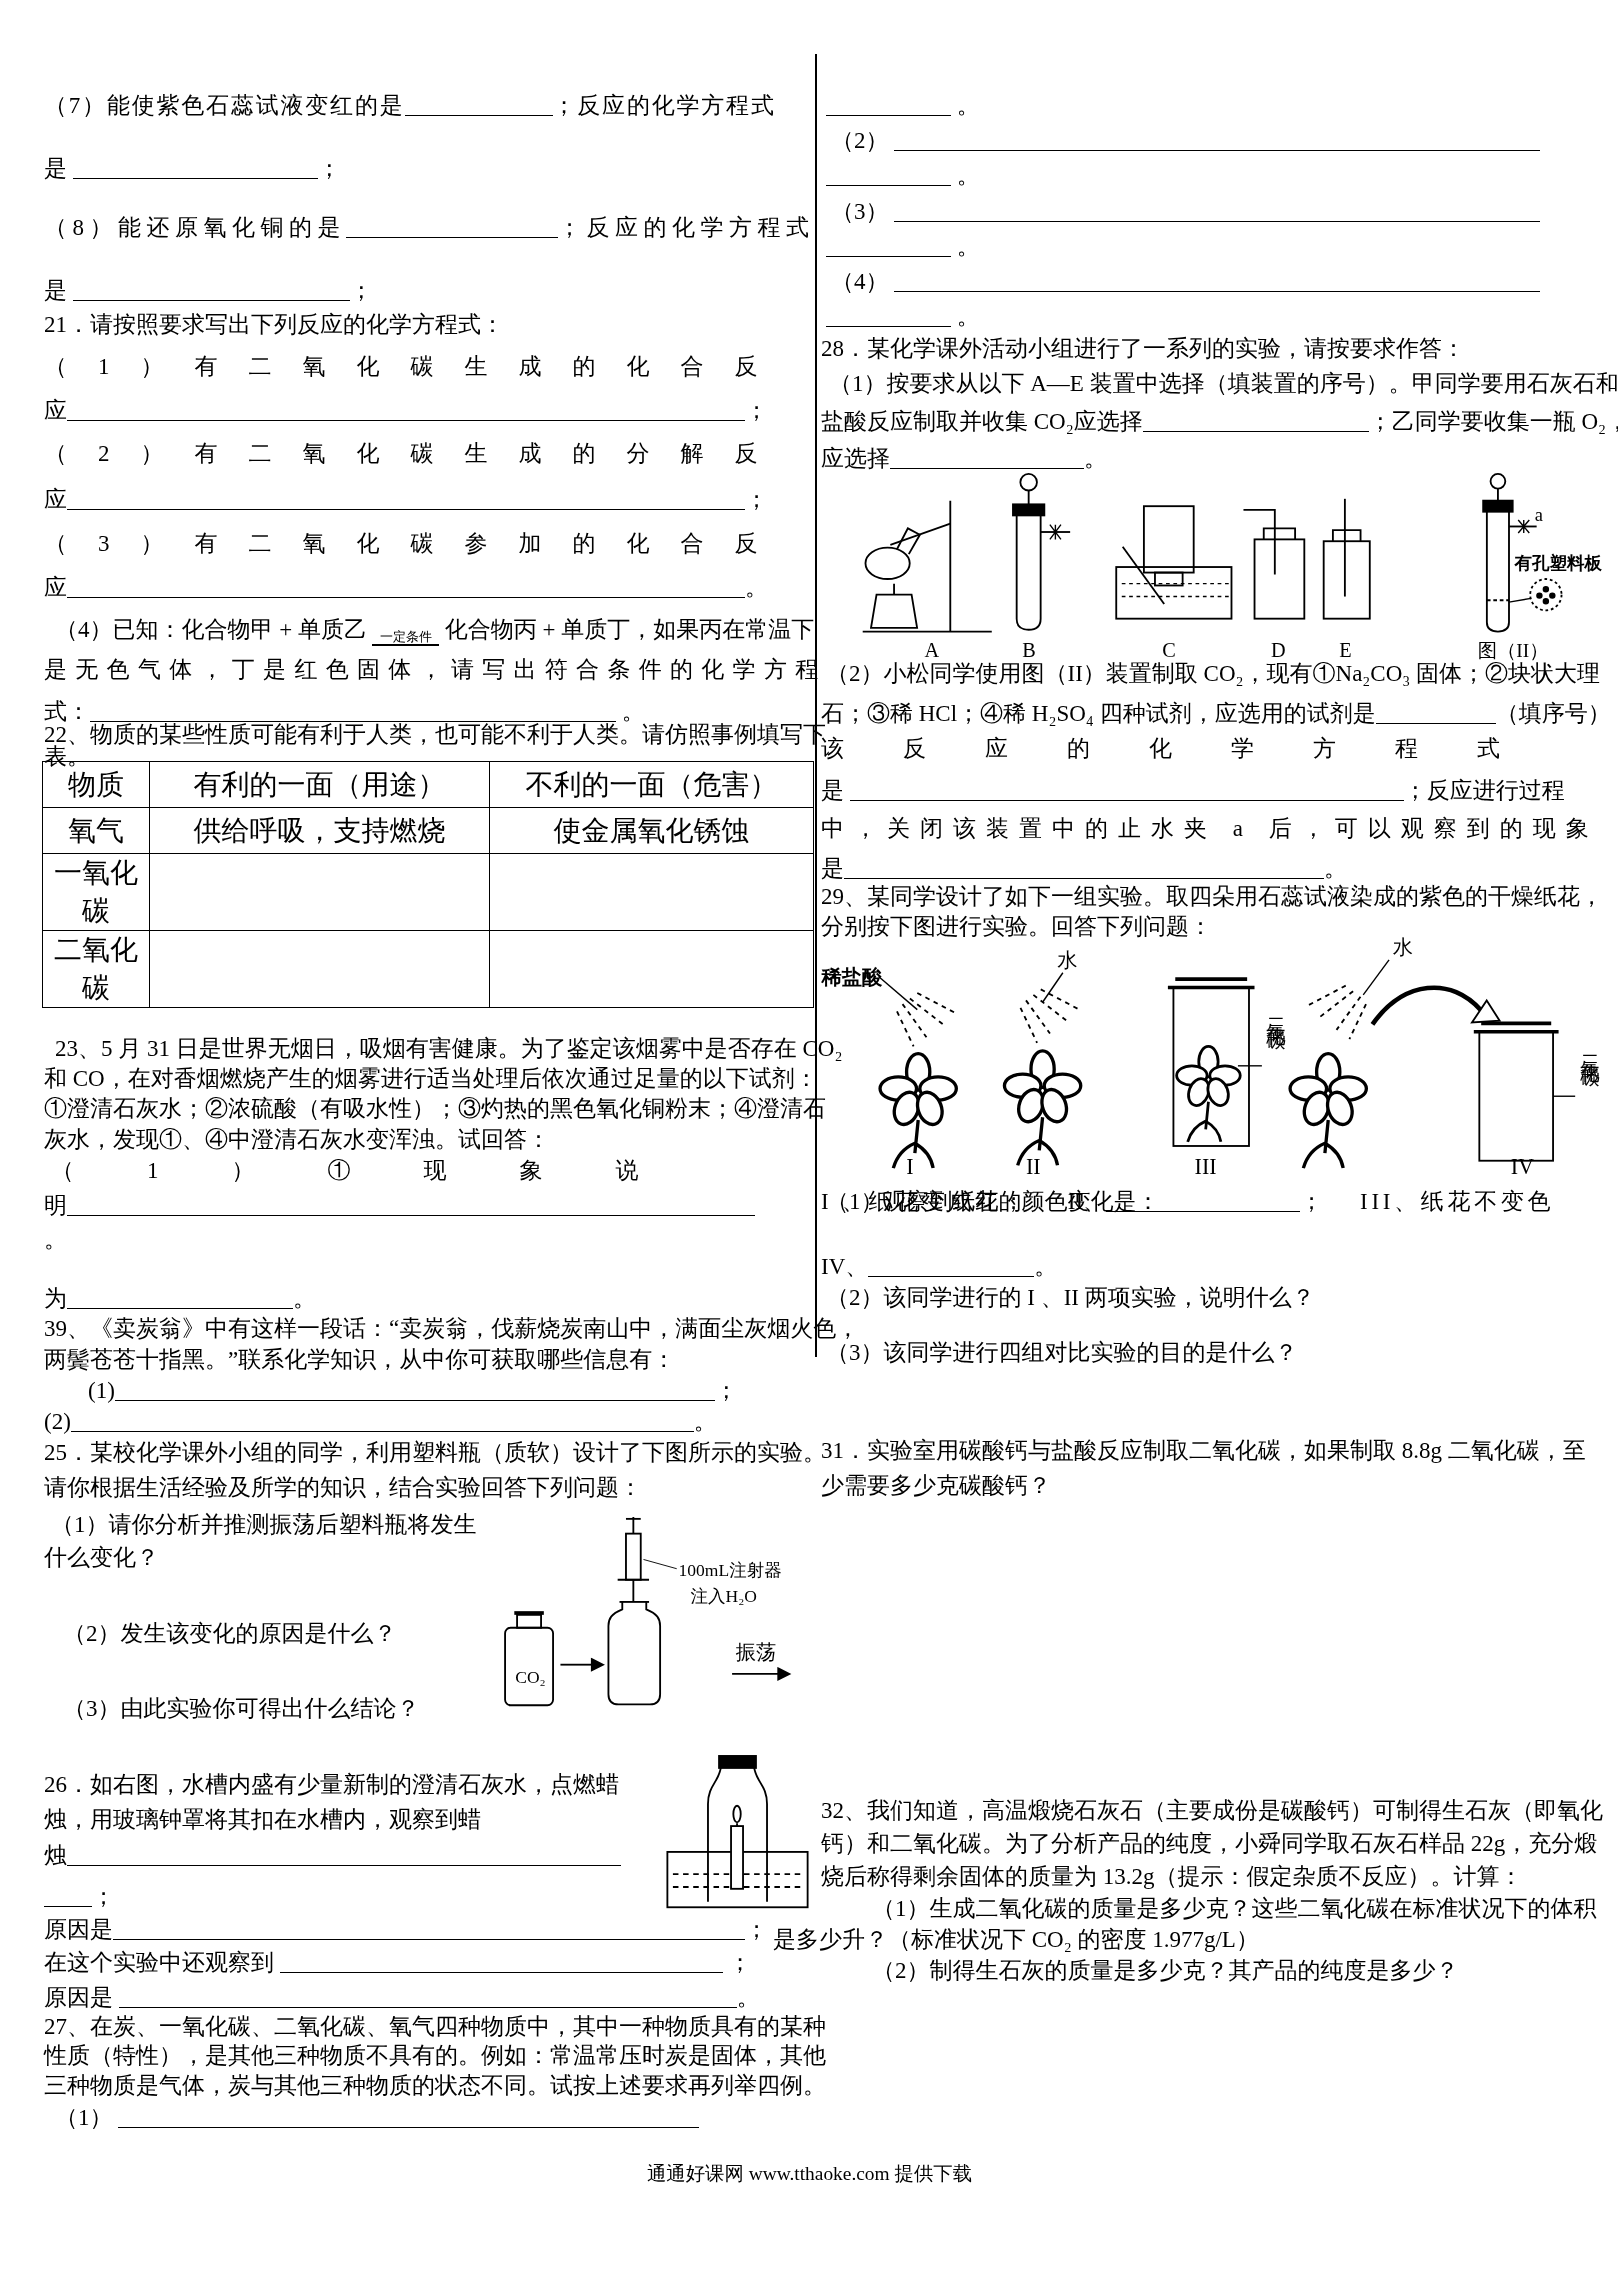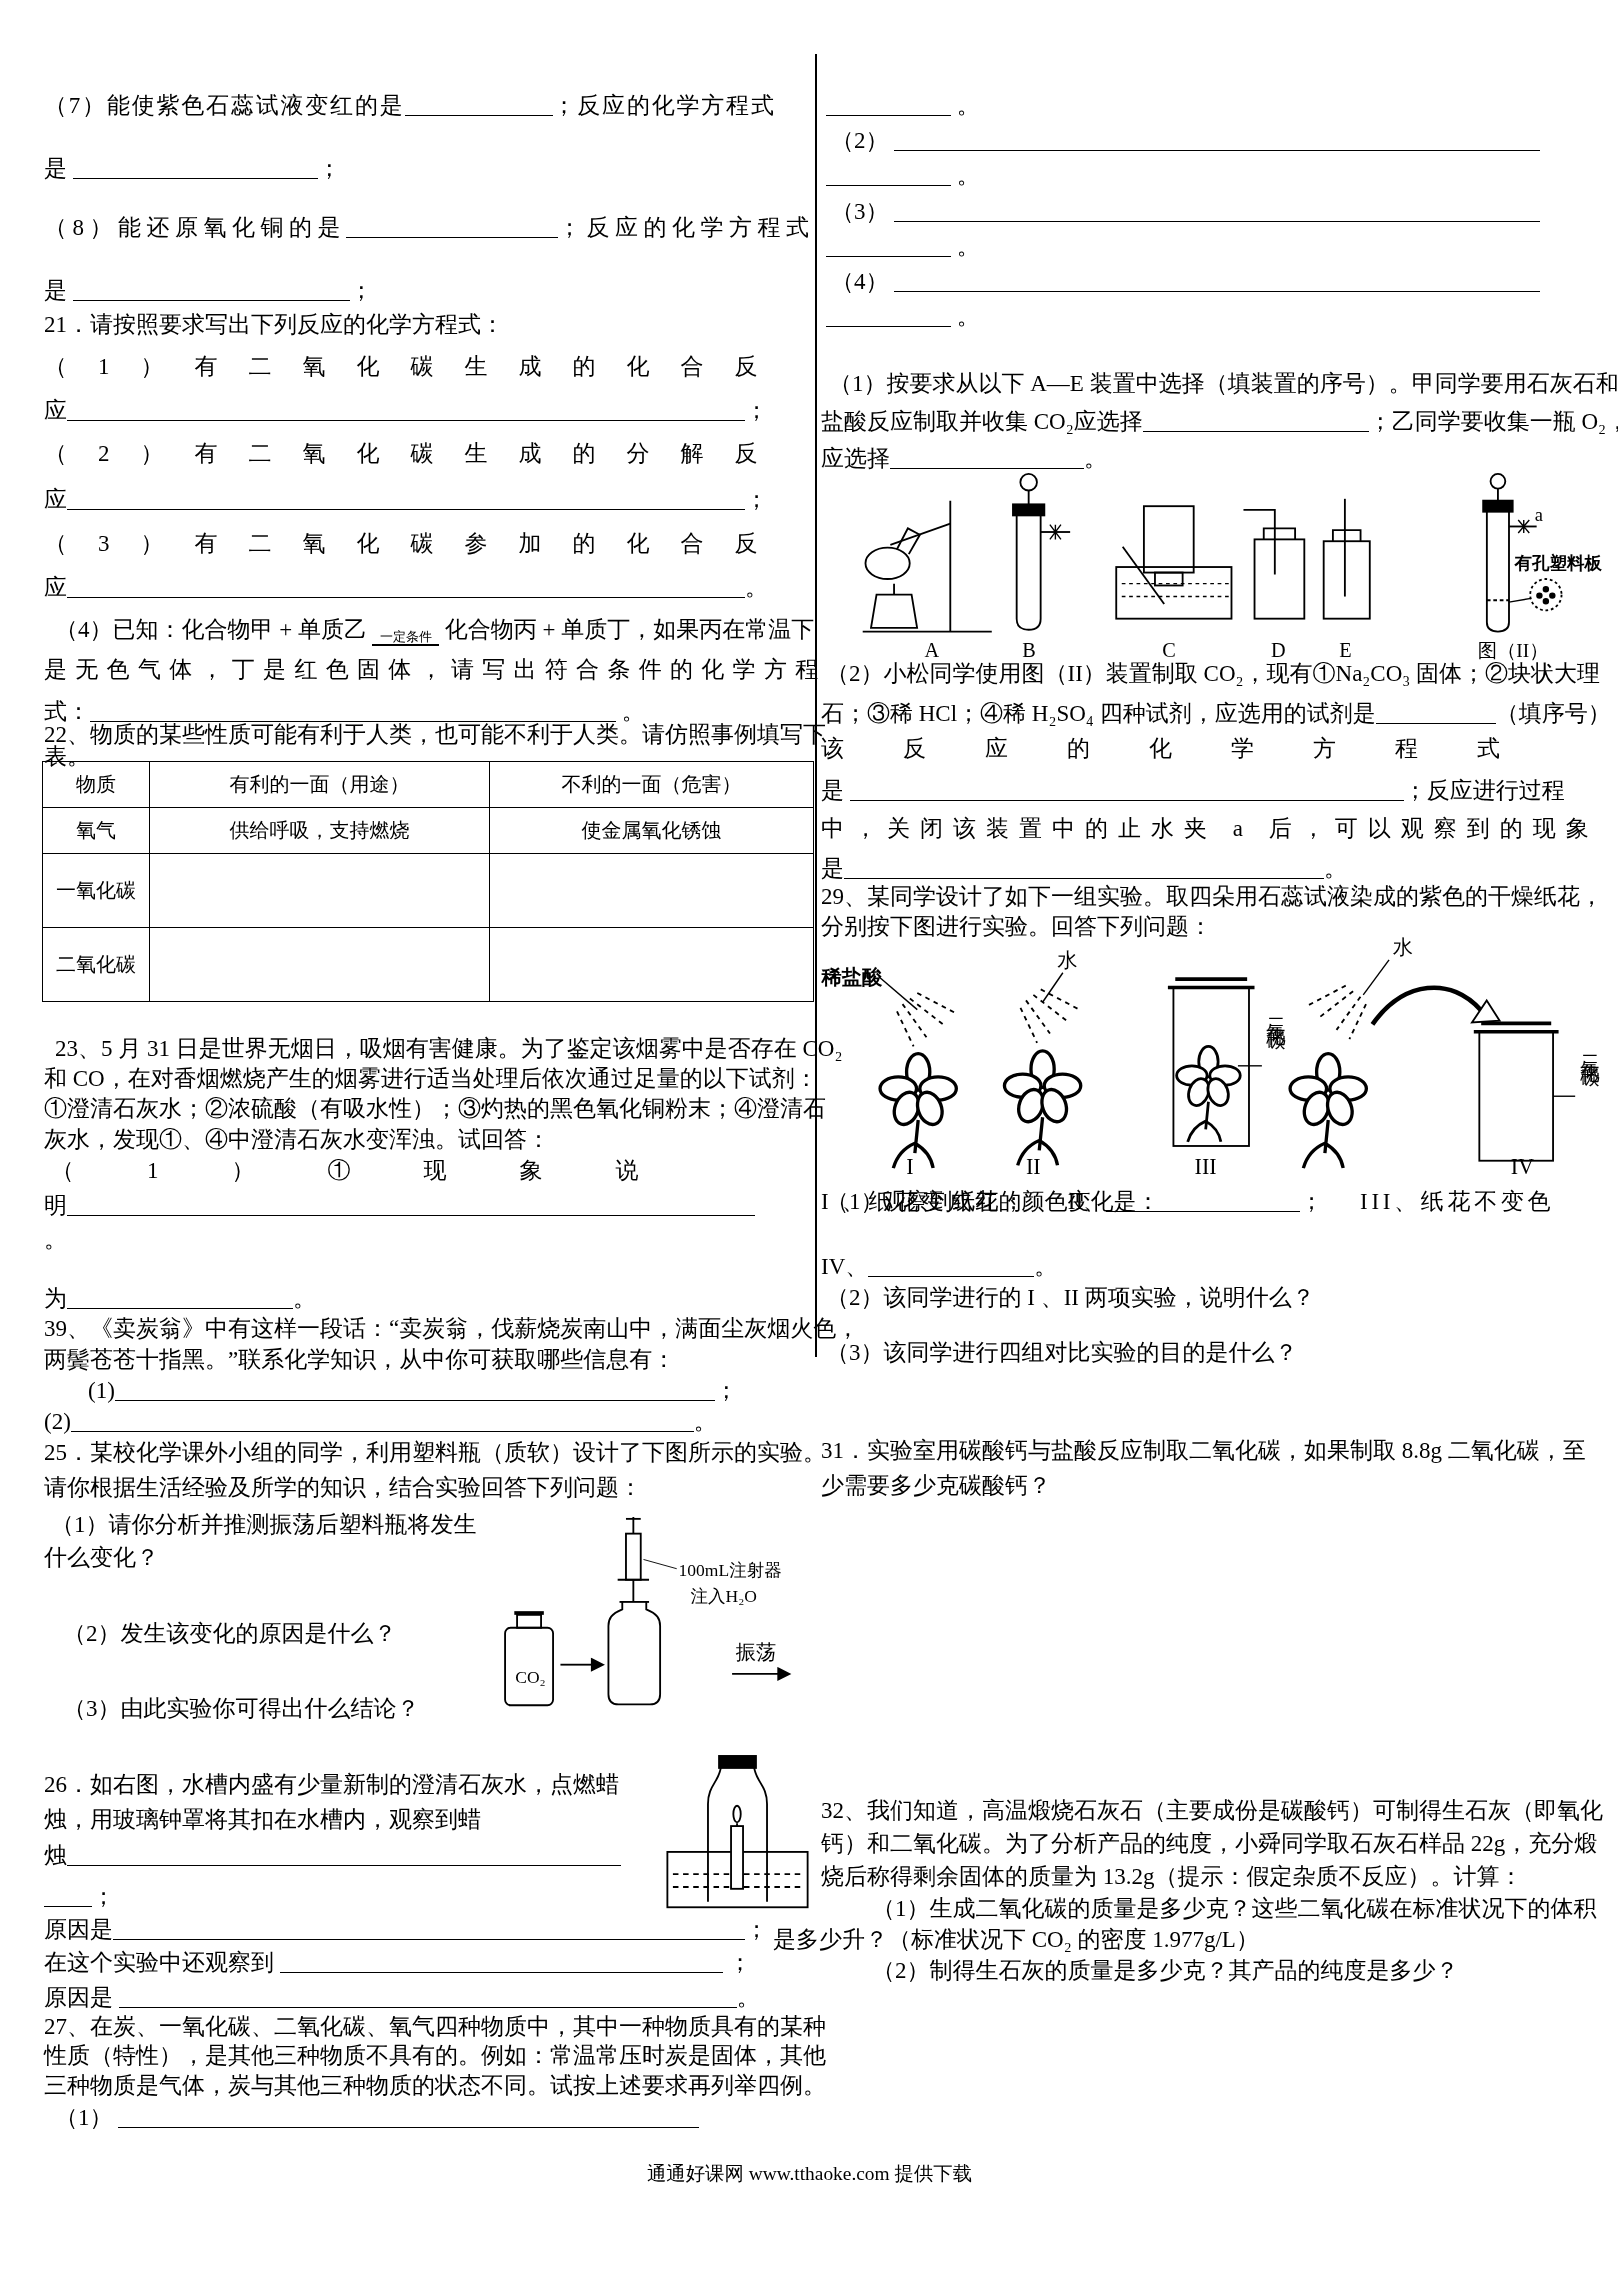--- a/index.html
+++ b/index.html
@@ -9,21 +9,21 @@
   .ln{position:absolute;white-space:nowrap;line-height:1.15;}
   .bl{display:inline-block;border-bottom:1.8px solid #000;height:1em;vertical-align:-2.8px;}
   .cond{display:inline-block;font-size:13px;line-height:1.05;border-bottom:2.8px solid #000;
         padding:0 7.4px 0.9px;vertical-align:-3.7px;margin:0 5.5px;}
   .ls2{letter-spacing:1.8px}.ls4{letter-spacing:3.7px}.ls6{letter-spacing:5.5px}
   .ls9{letter-spacing:8.3px}.ls11{letter-spacing:10px}.ls34{letter-spacing:31px}
   .ls64{letter-spacing:59px}.ls79{letter-spacing:73px}
   .vline{position:absolute;width:1.8px;background:#000;}
   .vert{position:absolute;writing-mode:vertical-rl;font-size:19.4px;letter-spacing:3.7px;line-height:1;}
   table.q22{position:absolute;left:42px;top:761px;border-collapse:collapse;table-layout:fixed;}
-  table.q22 td{border:1.8px solid #000;text-align:center;font-size:20px;padding:0;}
+  table.q22 td{border:1.8px solid #000;text-align:center;font-size:28px;padding:0;}
   .footer{position:absolute;left:0;width:100%;text-align:center;font-size:19.4px;}
   svg{position:absolute;overflow:visible;}
   svg text{font-family:"Liberation Serif","DejaVu Serif",serif;}
 </style>
 </head>
 <body>
 
 <div class="page">
 
   <div class="vline" style="left:815px;top:54px;height:1303px;"></div>
@@ -154,20 +154,21 @@
   <div class="ln" style="left:55px;top:2104px"><span>（1）</span> <span class="bl" style="width:581px"></span></div>
 
   <div class="ln" style="left:826px;top:92px"><span class="bl" style="width:125px"></span> <span>。</span></div>
   <div class="ln" style="left:831px;top:127px"><span>（2）</span> <span class="bl" style="width:646px"></span></div>
   <div class="ln" style="left:826px;top:162px"><span class="bl" style="width:125px"></span> <span>。</span></div>
   <div class="ln" style="left:831px;top:198px"><span>（3）</span> <span class="bl" style="width:646px"></span></div>
   <div class="ln" style="left:826px;top:233px"><span class="bl" style="width:125px"></span> <span>。</span></div>
   <div class="ln" style="left:831px;top:268px"><span>（4）</span> <span class="bl" style="width:646px"></span></div>
   <div class="ln" style="left:826px;top:303px"><span class="bl" style="width:125px"></span> <span>。</span></div>
 
+  <div class="ln" style="left:821px;top:336px"><span>28．某化学课外活动小组进行了一系列的实验，请按要求作答：</span></div>
   <div class="ln" style="left:829px;top:371px"><span>（1）按要求从以下 A—E 装置中选择（填装置的序号）。甲同学要用石灰石和</span></div>
   <div class="ln" style="left:821px;top:408px"><span>盐酸反应制取并收集 CO₂应选择</span><span class="bl" style="width:226px"></span><span>；乙同学要收集一瓶 O₂，</span></div>
   <div class="ln" style="left:821px;top:445px"><span>应选择</span><span class="bl" style="width:194px"></span><span>。</span></div>
 
   <svg style="left:821px;top:473px;font-size:25px" width="797" height="189" viewBox="0 0 864 205" fill="none" stroke="#000" stroke-width="2">
     <g>
       <path d="M45,172 L185,172 M140,172 L140,30"></path>
       <path d="M140,55 L75,78"></path>
       <ellipse cx="72" cy="98" rx="24" ry="17"></ellipse>
       <path d="M82,83 L94,60 L107,67 L95,88"></path>

